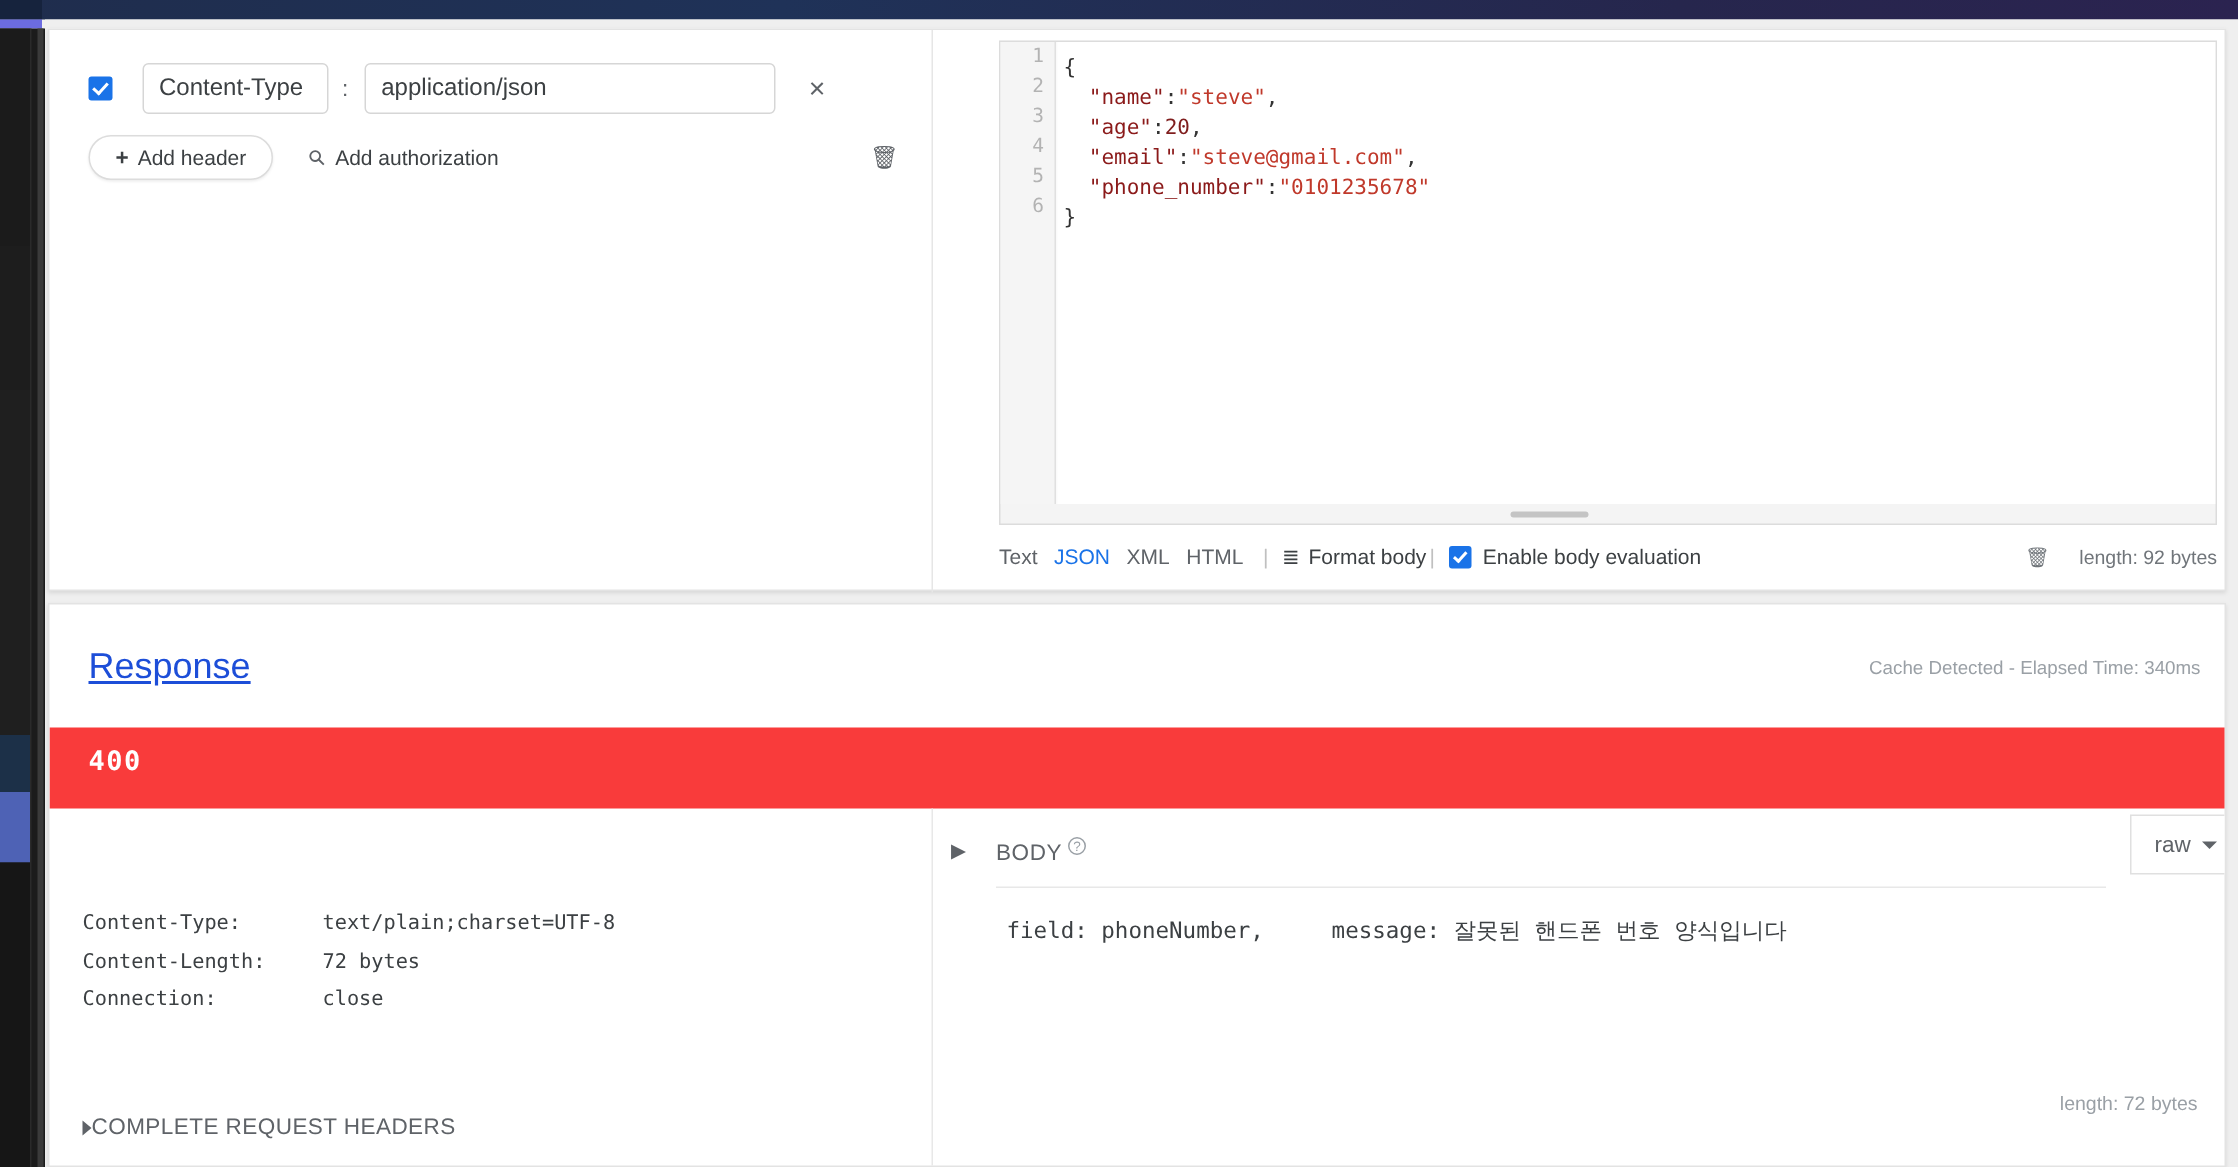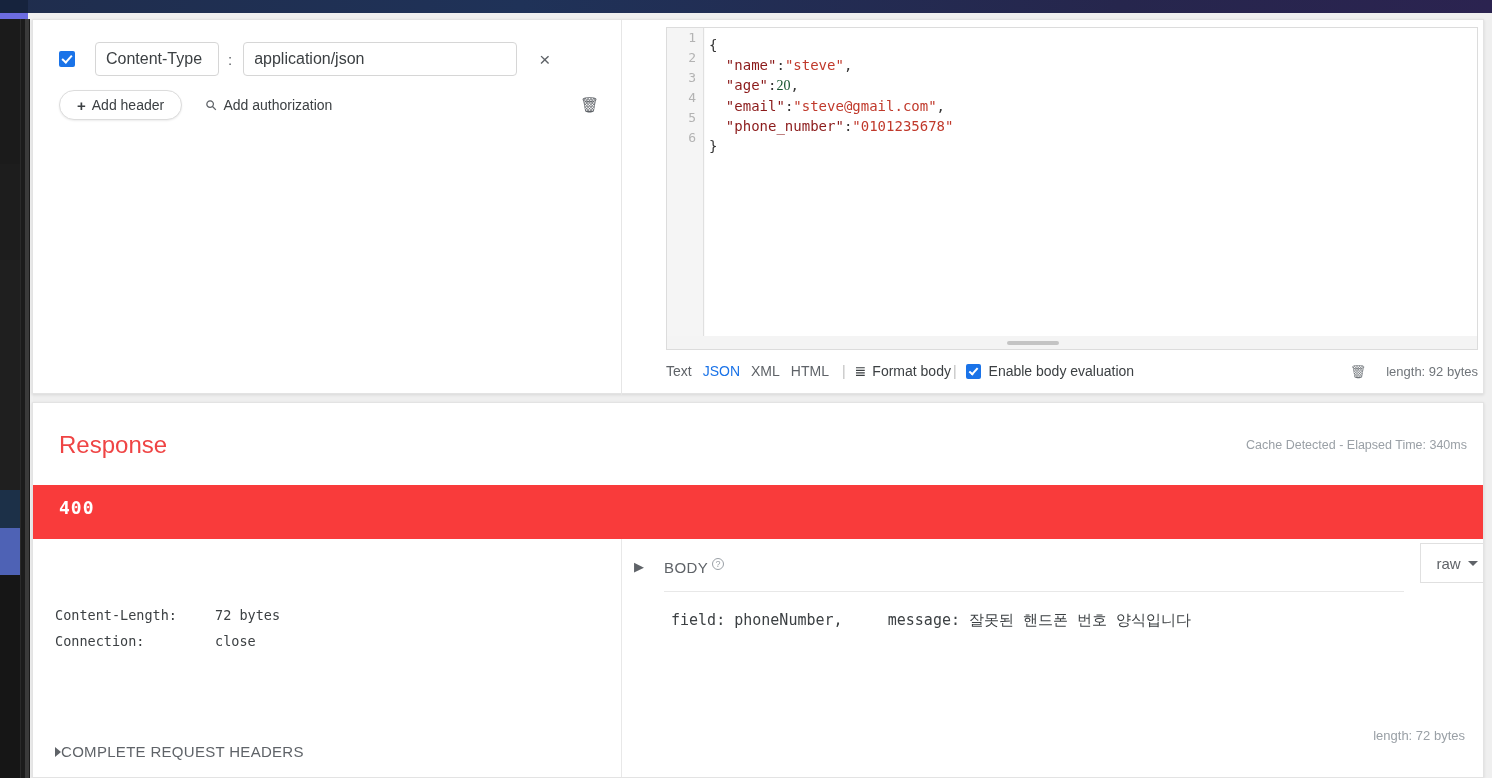--- a/index.html
+++ b/index.html
@@ -123,21 +123,21 @@
     color: #b3b3b3; line-height: 20px;
   }
   .code {
     position: absolute; left: 38px; top: 0; right: 0; bottom: 0;
     background: #fff; padding: 7px 0 0 4px;
     font-family: "DejaVu Sans Mono", monospace; font-size: 14px; line-height: 20px;
     white-space: pre; color: #333;
   }
   .tok-key { color: #8b1a1a; }
   .tok-str { color: #c0392b; }
-  .tok-num { color: #14532d; font-family: Liberation Serif, serif; }
+  .tok-num { color: #7f1d1d; }
   .tok-pun { color: #333; }
   .hscroll {
     position: absolute; left: 633px; top: 316px; width: 812px; height: 14px;
     background: #f4f4f4; border-left: 1px solid #dcdcdc; border-right: 1px solid #dcdcdc;
     border-bottom: 1px solid #dcdcdc;
   }
   .hscroll-thumb {
     position: absolute; left: 340px; top: 5px; width: 52px; height: 4px;
     background: #c4c4c4; border-radius: 2px; cursor: pointer;
   }
@@ -166,21 +166,21 @@
   
   .res-card {
     position: absolute; left: 2px; top: 389px; width: 1452px; height: 376px;
     overflow: hidden;
   }
   .res-head {
     position: absolute; left: 0; top: 0; width: 1452px; height: 82px;
   }
   .res-title {
     position: absolute; left: 26px; top: 28px;
-    font-size: 24px; color: #ef4444; font-weight: normal;
+    font-size: 24px; color: #1d4ed8; font-weight: normal; text-decoration: underline;
   }
   .res-meta {
     position: absolute; right: 18px; top: 35px;
     font-size: 12.5px; color: #9aa0a6;
   }
   .status-banner {
     position: absolute; left: 0; top: 82px; width: 1452px; height: 54px;
     background: #f93b3b;
   }
   .status-code {
@@ -350,20 +350,24 @@
           <span>raw</span>
           <span class="caret-d"></span>
         </div>
         <div class="underline" style="left:42px; top:52px; width:740px;"></div>
       </div>
 
       <div class="pane-vdiv"></div>
 
       <div class="hdr-table" id="hdrtable">
           <div class="row">
+            <div class="k">Content-Type:</div>
+            <div class="v">text/plain;charset=UTF-8</div>
+          </div>
+          <div class="row">
             <div class="k">Content-Length:</div>
             <div class="v">72 bytes</div>
           </div>
           <div class="row">
             <div class="k">Connection:</div>
             <div class="v">close</div>
           </div>
         </div>
 
       <div class="body-content">field: phoneNumber,     message: 잘못된 핸드폰 번호 양식입니다</div>

